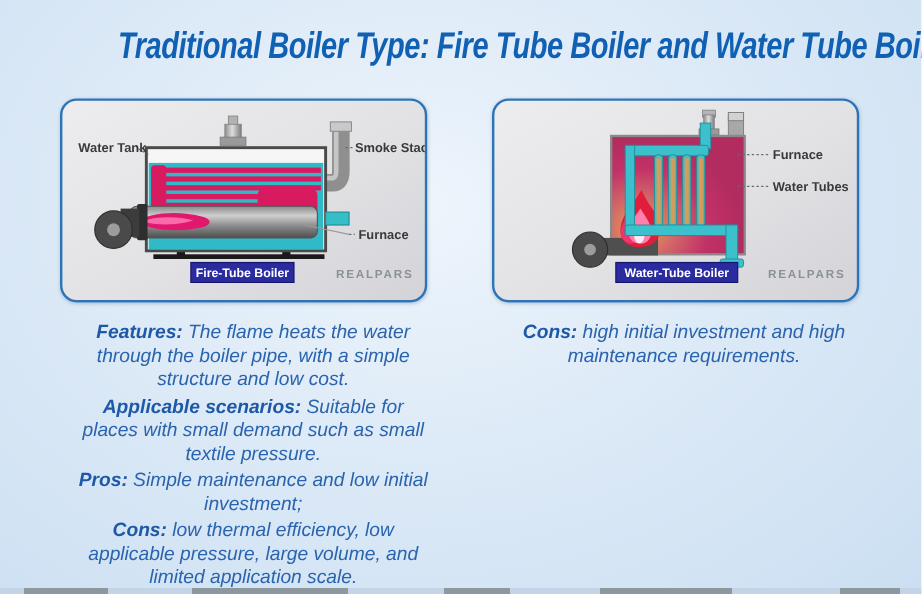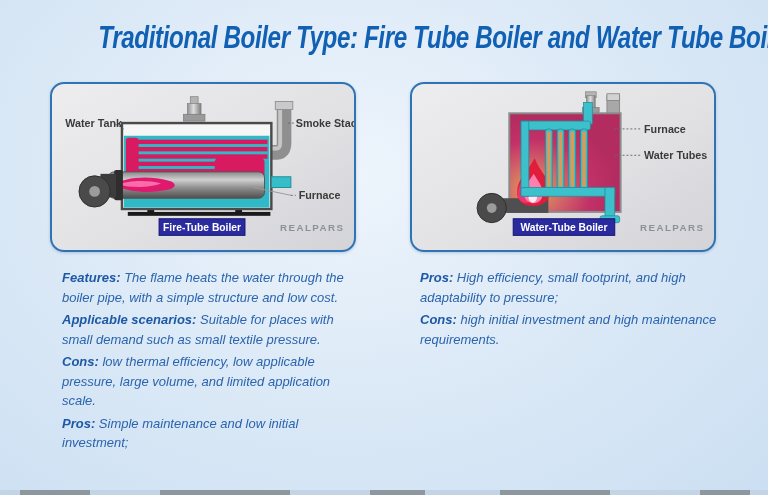--- a/index.html
+++ b/index.html
@@ -23,21 +23,21 @@
     background:linear-gradient(150deg,#ededef 0%,#e2e2e5 55%,#d3d3d8 100%);
     box-shadow:0 1px 3px rgba(40,80,130,.25);
   }
   .card.left{left:50px;}
   .card.right{left:410px;}
   .card svg{position:absolute;top:0;left:0;width:100%;height:100%;}
   svg text.lbl{font-family:"Liberation Sans",sans-serif;font-size:11px;font-weight:bold;fill:#3a3a3a;}
   svg text.cap{font-family:"Liberation Sans",sans-serif;font-size:10.5px;font-weight:bold;fill:#ffffff;}
   svg text.brand{font-family:"Liberation Sans",sans-serif;font-size:10px;font-weight:bold;fill:#8a9298;letter-spacing:1.5px;}
   
-  .desc-block{position:absolute;top:268px;color:#2a64ae;font-style:italic;font-size:13px;line-height:19.5px;}
+  .desc-block{position:absolute;top:268px;color:#2a64ae;font-style:italic;font-size:16px;line-height:19.5px;text-align:center;}
   .desc-block.left{left:62px;width:298px;}
   .desc-block.right{left:420px;width:300px;}
   .desc-block p{margin:0 0 3px 0;}
   .desc-block b{font-weight:bold;color:#1d59a6;}
   
   .bottom-strip{position:absolute;left:0;bottom:0;width:768px;height:5px;background:#c3d4e6;}
   .bottom-strip span{position:absolute;top:0;height:5px;background:#8d979e;display:block;}
 </style>
 </head>
 <body>
@@ -197,26 +197,25 @@
 
       <rect x="102" y="138" width="104" height="17" fill="#2b2ba0" stroke="#15156e" stroke-width="1"></rect>
       <text class="cap" x="154" y="150.5" text-anchor="middle">Water-Tube Boiler</text>
       <text class="brand" x="298" y="151" text-anchor="end">REALPARS</text>
     </svg>
   </div>
 
   <div class="desc-block left">
     <p><b>Features:</b><span> The flame heats the water through the boiler pipe, with a simple structure and low cost.</span></p>
     <p><b>Applicable scenarios:</b><span> Suitable for places with small demand such as small textile pressure.</span></p>
+    <p><b>Pros:</b><span> Simple maintenance and low initial investment;</span></p>
     <p><b>Cons:</b><span> low thermal efficiency, low applicable pressure, large volume, and limited application scale.</span></p>
-    <p><b>Pros:</b><span> Simple maintenance and low initial investment;</span></p>
   </div>
 
   <div class="desc-block right">
-    <p><b>Pros:</b><span> High efficiency, small footprint, and high adaptability to pressure;</span></p>
     <p><b>Cons:</b><span> high initial investment and high maintenance requirements.</span></p>
   </div>
 
   <div class="bottom-strip">
     <span style="left:20px;width:70px;"></span>
     <span style="left:160px;width:130px;"></span>
     <span style="left:370px;width:55px;"></span>
     <span style="left:500px;width:110px;"></span>
     <span style="left:700px;width:50px;"></span>
   </div>

